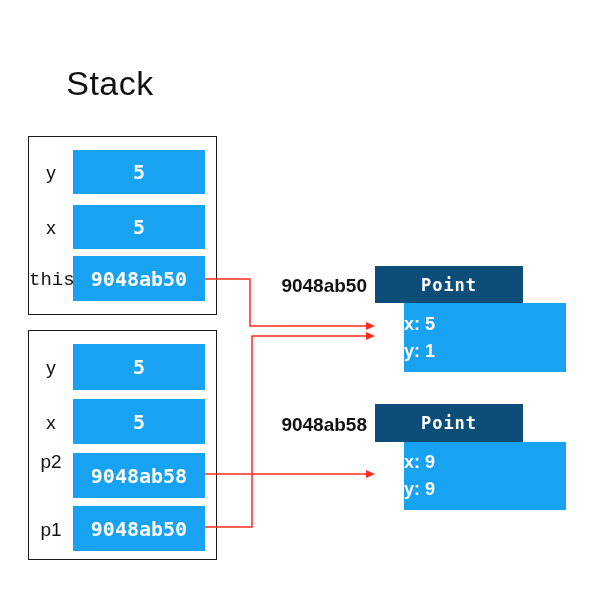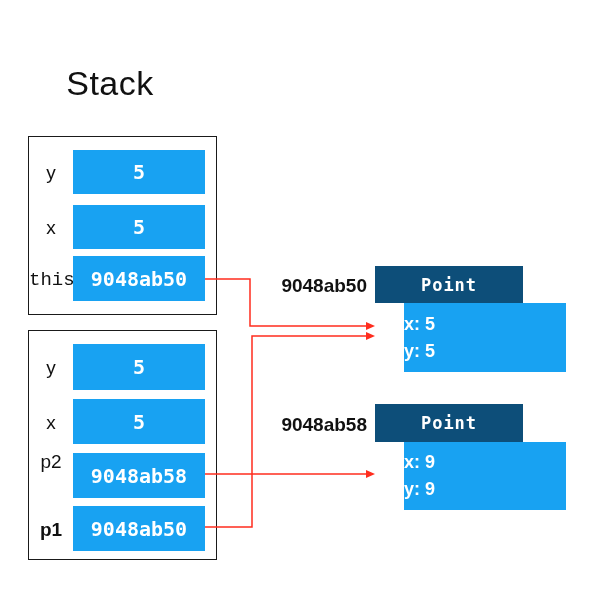--- a/index.html
+++ b/index.html
@@ -20,21 +20,21 @@
   .slot-box span{font-family:"DejaVu Sans Mono",monospace;font-weight:bold;font-size:20px;color:#fff;}
 
   
   #f1-s0-box{top:13px;height:44px;} #f1-s0-label{top:25px;}
   #f1-s1-box{top:68px;height:44px;} #f1-s1-label{top:80px;}
   #f1-s2-box{top:119px;height:45px;} #f1-s2-label{top:132px;font-family:Liberation Mono, monospace;}
   
   #f2-s0-box{top:13px;height:46px;} #f2-s0-label{top:26px;}
   #f2-s1-box{top:68px;height:45px;} #f2-s1-label{top:81px;}
   #f2-s2-box{top:122px;height:45px;} #f2-s2-label{top:120px;}
-  #f2-s3-box{top:175px;height:45px;} #f2-s3-label{top:188px;font-weight:bold;}
+  #f2-s3-box{top:175px;height:45px;} #f2-s3-label{top:188px;}
 
   .heap-header{position:absolute;left:375px;width:148px;background:var(--hdr);display:flex;align-items:center;justify-content:center;}
   .heap-header span{font-family:"DejaVu Sans Mono",monospace;font-weight:bold;font-size:17px;color:#fff;letter-spacing:1px;}
   .heap-body{position:absolute;left:375px;width:162px;background:var(--cell);display:flex;flex-direction:column;justify-content:center;margin-left:29px;}
   .heap-body span{font-size:18px;font-weight:bold;color:#fff;line-height:27px;}
   #heap1-header{top:266px;height:37px;}
   #heap1-body{top:303px;height:69px;}
   #heap2-header{top:404px;height:38px;}
   #heap2-body{top:442px;height:68px;}
 
@@ -89,21 +89,21 @@
         <span>9048ab50</span>
       </div>
   </div>
 
   <div class="heap-addr" id="heap1-addr">9048ab50</div>
   <div class="heap-header" id="heap1-header">
       <span>Point</span>
     </div>
   <div class="heap-body" id="heap1-body">
     <span>x: 5</span>
-    <span>y: 5</span>
+    <span>y: 1</span>
   </div>
 
   <div class="heap-addr" id="heap2-addr">9048ab58</div>
   <div class="heap-header" id="heap2-header">
       <span>Point</span>
     </div>
   <div class="heap-body" id="heap2-body">
     <span>x: 9</span>
     <span>y: 9</span>
   </div>

